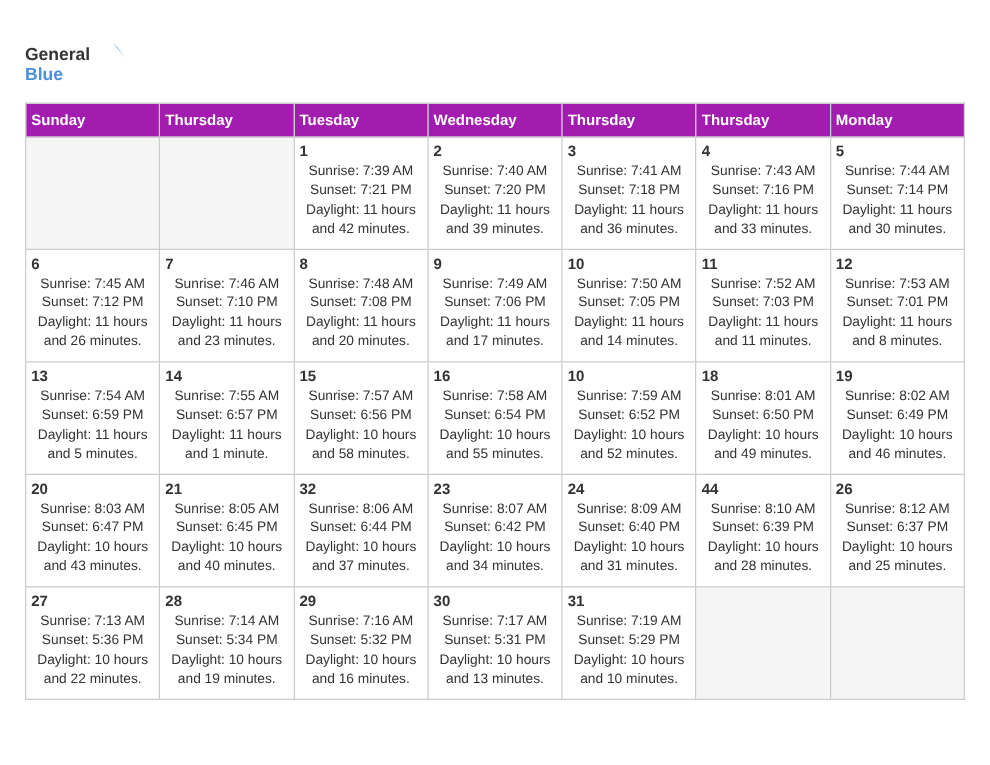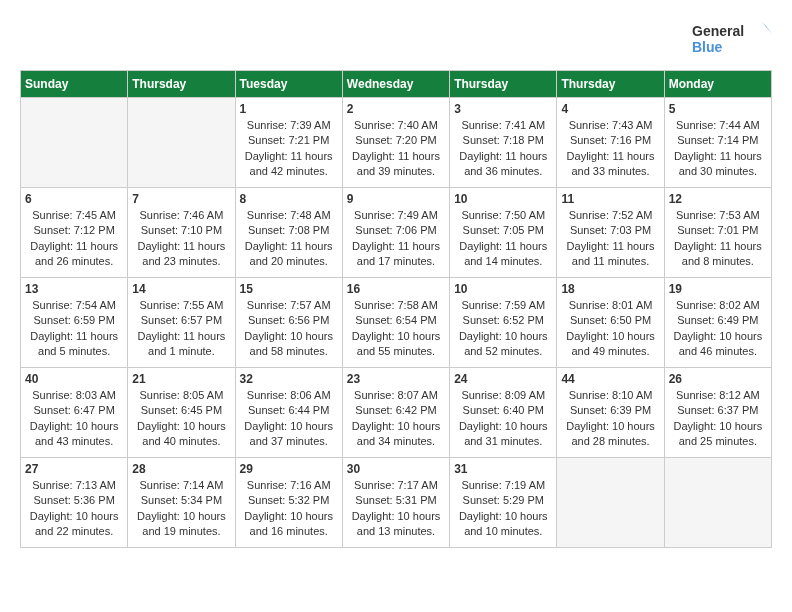--- a/index.html
+++ b/index.html
@@ -5,23 +5,24 @@
     * { margin: 0; padding: 0; box-sizing: border-box; }
     body {
       font-family: Arial, sans-serif;
       background: #fff;
       width: 792px;
       min-height: 612px;
       padding: 20px;
     }
     .header {
       display: flex;
-      justify-content: flex-end;
+      justify-content: flex-start;
       align-items: flex-start;
       margin-bottom: 10px;
+      margin-top: 12px;
     }
     .logo {
       display: flex;
       align-items: center;
       gap: 4px;
     }
     .logo-icon {
       width: 32px;
       height: 32px;
     }
@@ -36,21 +37,21 @@
     .subtitle {
       font-size: 14px;
       color: #555;
     }
     table {
       width: 100%;
       border-collapse: collapse;
       table-layout: fixed;
     }
     th {
-      background-color: #15803d;
+      background-color: #a21caf;
       color: white;
       padding: 6px 4px;
       font-size: 12px;
       text-align: left;
       border: 1px solid #ccc;
     }
     td {
       border: 1px solid #ccc;
       vertical-align: top;
       padding: 4px;
@@ -182,21 +183,21 @@
           <div class="day-num">18</div>
           <div class="day-info">Sunrise: 8:01 AM<br>Sunset: 6:50 PM<br>Daylight: 10 hours and 49 minutes.</div>
         </td>
         <td>
           <div class="day-num">19</div>
           <div class="day-info">Sunrise: 8:02 AM<br>Sunset: 6:49 PM<br>Daylight: 10 hours and 46 minutes.</div>
         </td>
       </tr>
       <tr>
         <td>
-          <div class="day-num">40</div>
+          <div class="day-num">20</div>
           <div class="day-info">Sunrise: 8:03 AM<br>Sunset: 6:47 PM<br>Daylight: 10 hours and 43 minutes.</div>
         </td>
         <td>
           <div class="day-num">21</div>
           <div class="day-info">Sunrise: 8:05 AM<br>Sunset: 6:45 PM<br>Daylight: 10 hours and 40 minutes.</div>
         </td>
         <td>
           <div class="day-num">32</div>
           <div class="day-info">Sunrise: 8:06 AM<br>Sunset: 6:44 PM<br>Daylight: 10 hours and 37 minutes.</div>
         </td>

